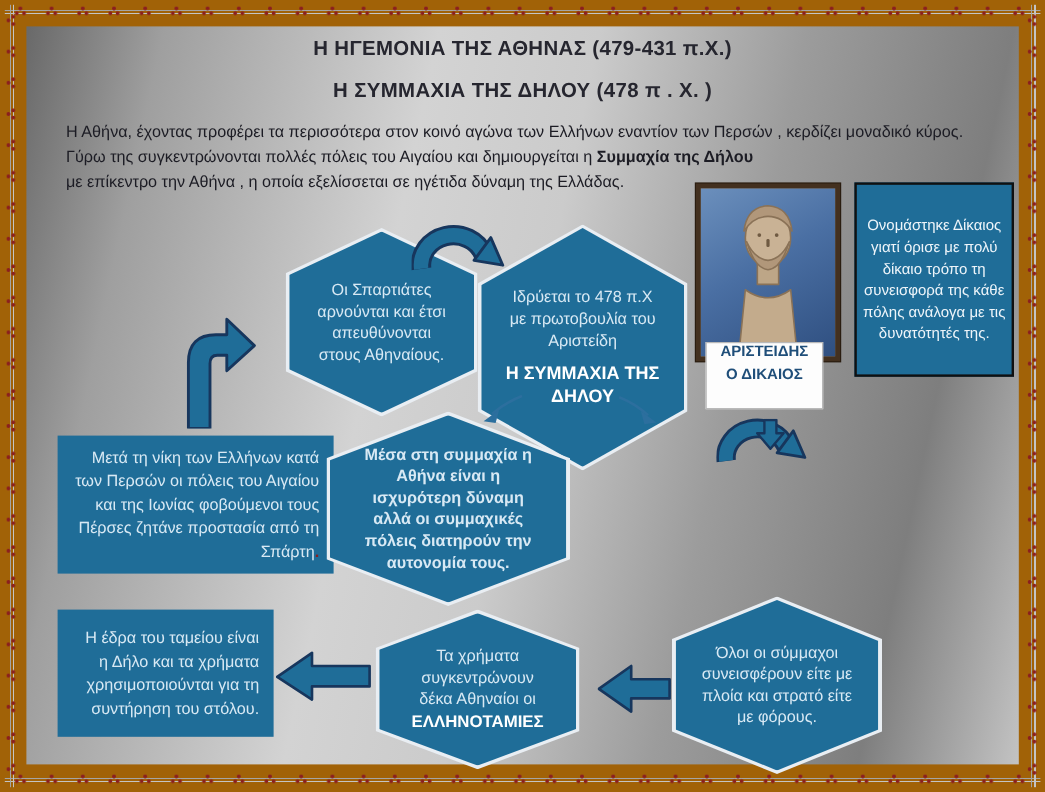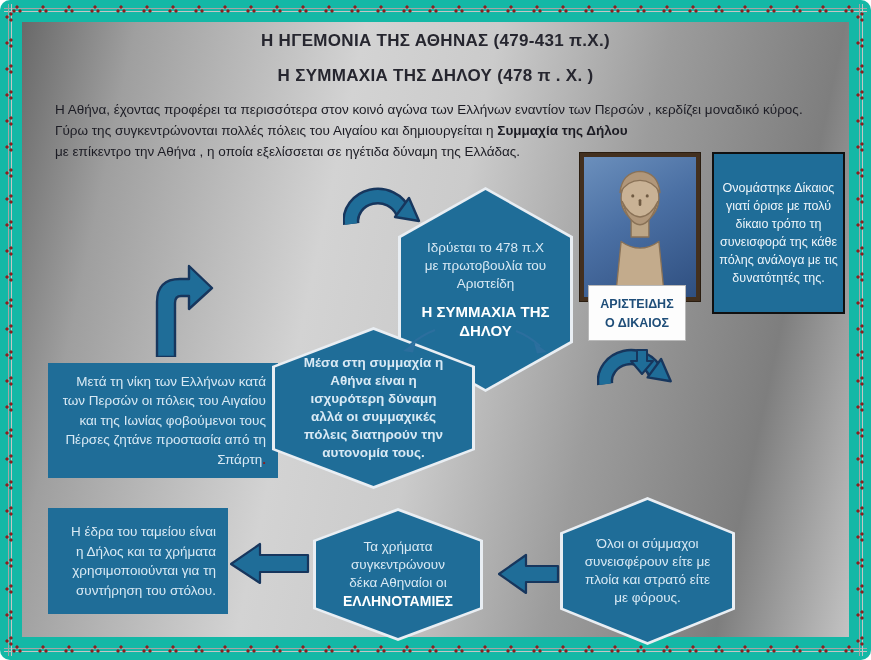--- a/index.html
+++ b/index.html
@@ -5,22 +5,22 @@
   :root{
     --teal:#1f6d98;
     --teal-dark:#17365d;
     --hex-border:#e9eef3;
     --light-text:#d8e9f4;
     --red:#8b1f1f;
     --hexclip: polygon(50% 0%, 100% 24%, 100% 76%, 50% 100%, 0% 76%, 0% 24%);
   }
   html,body{margin:0;padding:0;background:#ffffff;}
   .page{
-    position:relative; width:871px; height:660px; background:#14b8a6;
-    overflow:hidden; font-family:"Liberation Sans", sans-serif;border-radius:10px;
+    position:relative; width:871px; height:660px; background:#a16207;
+    overflow:hidden; font-family:"Liberation Sans", sans-serif;
   }
   
   .ornate-h{
     position:absolute; height:12px; left:4px; right:4px;
     background-image:
       radial-gradient(circle at 13px 3px, var(--red) 1.3px, transparent 1.9px),
       radial-gradient(circle at 10px 7px, var(--red) 1.3px, transparent 1.9px),
       radial-gradient(circle at 16px 7px, var(--red) 1.3px, transparent 1.9px),
       linear-gradient(to bottom, transparent 4px, #a5a5a5 4px, #a5a5a5 5px, transparent 5px, transparent 7px, #c4c4c4 7px, #c4c4c4 8px, transparent 8px);
     background-size:26px 12px,26px 12px,26px 12px,auto;
@@ -77,21 +77,21 @@
   
   .portrait{
     position:absolute; left:580px; top:153px; width:120px; height:148px;
     background:linear-gradient(150deg,#6b8fbc 0%,#4a6fa3 45%,#2f4f80 100%);
     border:4px solid #43301f; box-shadow:0 0 0 1px #2a1d10; box-sizing:border-box;
   }
   .portrait svg{display:block; width:100%; height:100%;}
   .portrait-caption{
     position:absolute; left:588px; top:285px; width:96px; height:54px;
     background:#fdfdfd; border:1px solid #b9b9b9;
-    display:flex; flex-direction:column; align-items:center; justify-content:center;
+    display:flex; flex-direction:column; align-items:center; justify-content:flex-start;
     gap:5px; font-weight:bold; font-size:12.5px; color:#1f4e79; text-align:center;
   }
   .arrow{position:absolute;}
 </style>
 </head>
 <body>
 
 <div class="page">
 
   <div class="ornate-h" style="top:4px"></div>
@@ -126,34 +126,40 @@
       </g>
     </svg>
   </div>
   <div class="portrait-caption">
     <div>ΑΡΙΣΤΕΙΔΗΣ</div>
     <div>Ο ΔΙΚΑΙΟΣ</div>
   </div>
 
   <div class="callout" style="left:712px; top:152px; width:133px; height:162px">Ονομάστηκε Δίκαιος γιατί όρισε με πολύ δίκαιο τρόπο τη συνεισφορά της κάθε πόλης ανάλογα με τις δυνατότητές της.</div>
 
+  <div class="hex" style="left:238px; top:190px; width:160px; height:157px">
+    <div class="hex-border"></div>
+    <div class="hex-fill">
+        <div class="hex-text">Οι Σπαρτιάτες αρνούνται και έτσι απευθύνονται στους Αθηναίους.</div>
+      </div>
+  </div>
 
   <div class="hex" style="left:398px; top:187px; width:175px; height:205px">
     <div class="hex-border"></div>
     <div class="hex-fill">
       <div class="hex-text">Ιδρύεται  το 478 π.Χ με πρωτοβουλία του Αριστείδη</div>
       <div class="hex-title">Η ΣΥΜΜΑΧΙΑ ΤΗΣ ΔΗΛΟΥ</div>
     </div>
   </div>
 
   <div class="rbox" style="left:48px; top:363px; width:230px; height:115px">
     <div><span>Μετά τη νίκη των Ελλήνων κατά των Περσών οι πόλεις του Αιγαίου και της Ιωνίας φοβούμενοι τους Πέρσες ζητάνε προστασία από τη Σπάρτη</span><span class="red-dot">.</span></div>
   </div>
 
-  <div class="hex" style="left:272px; top:327px; width:203px; height:162px">
+  <div class="hex" style="left:272px; top:343px; width:203px; height:162px">
     <div class="hex-border"></div>
     <div class="hex-fill">
         <div class="hex-text bold">Μέσα στη συμμαχία η Αθήνα είναι η ισχυρότερη δύναμη αλλά οι συμμαχικές πόλεις διατηρούν την αυτονομία τους.</div>
       </div>
   </div>
 
 
 
   <div class="hex" style="left:313px; top:508px; width:170px; height:133px">
     <div class="hex-border"></div>
@@ -164,21 +170,21 @@
   </div>
 
   <div class="hex" style="left:560px; top:497px; width:175px; height:148px">
     <div class="hex-border"></div>
     <div class="hex-fill">
         <div class="hex-text">Όλοι οι σύμμαχοι συνεισφέρουν είτε με πλοία και στρατό είτε με φόρους.</div>
       </div>
   </div>
 
   <div class="rbox" style="left:48px; top:508px; width:180px; height:106px">
-    <span>Η έδρα του ταμείου  είναι η  Δήλος και τα χρήματα χρησιμοποιούνται για τη συντήρηση του στόλου.</span>
+    <span>Η έδρα του ταμείου  είναι η  Δήλο και τα χρήματα χρησιμοποιούνται για τη συντήρηση του στόλου.</span>
   </div>
 
   <svg class="arrow" style="left:148px; top:262px" width="68" height="95" viewBox="0 0 68 95">
     <path d="M9,95 L9,40 Q9,17 32,17 L41,17 L41,4 L64,26 L41,47 L41,34 L33,34 Q27,34 27,41 L27,95 Z" fill="#1f6d98" stroke="#17365d" stroke-width="2.4" stroke-linejoin="round"></path>
   </svg>
 
   <svg class="arrow" style="left:343px; top:170px" width="80" height="58" viewBox="0 0 80 58">
     <path d="M8,54 A27,25 0 0 1 60,42" fill="none" stroke="#17365d" stroke-width="17" stroke-linecap="butt"></path>
     <path d="M8,54 A27,25 0 0 1 60,42" fill="none" stroke="#1f6d98" stroke-width="12"></path>
     <polygon points="76,51 52,47 66,28" fill="#1f6d98" stroke="#17365d" stroke-width="2.4" stroke-linejoin="round"></polygon>

